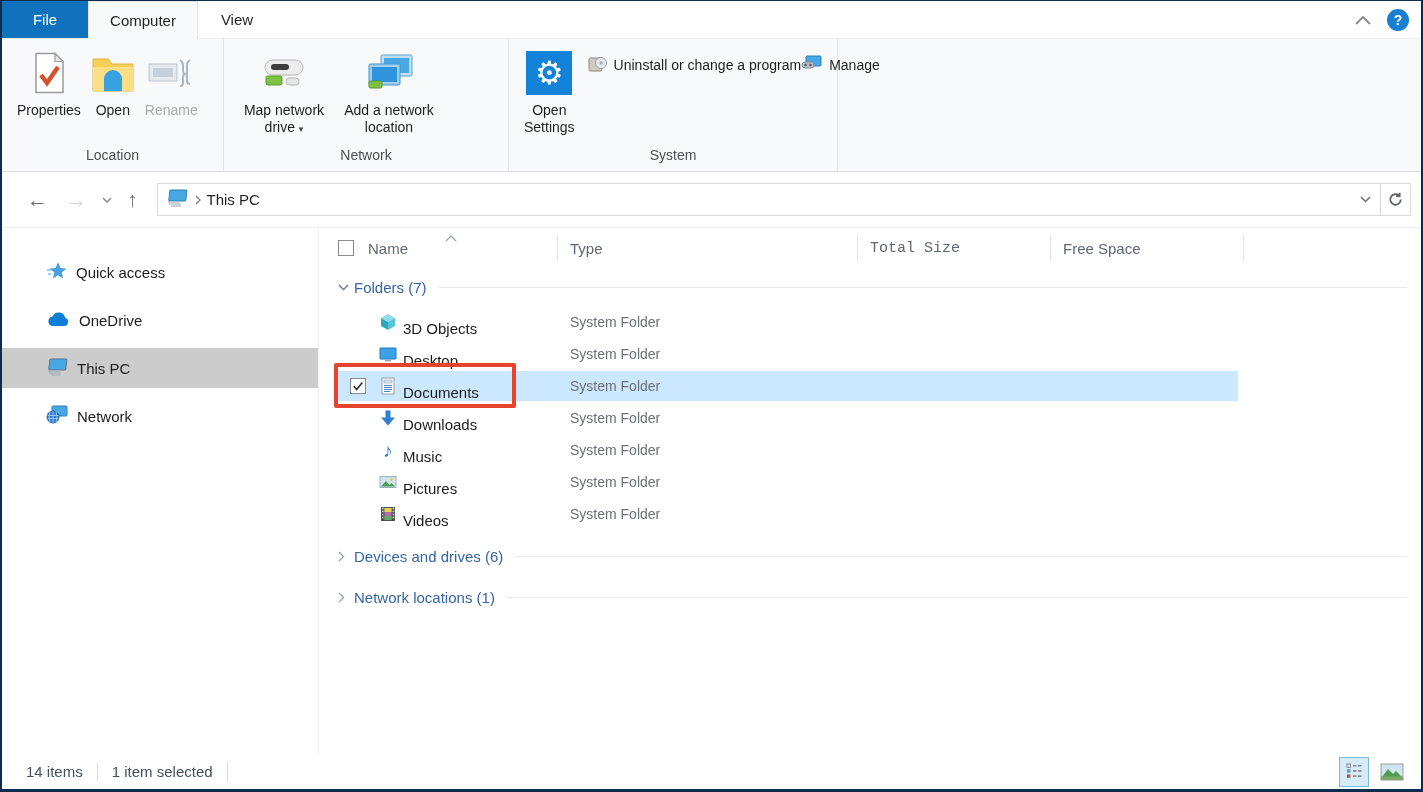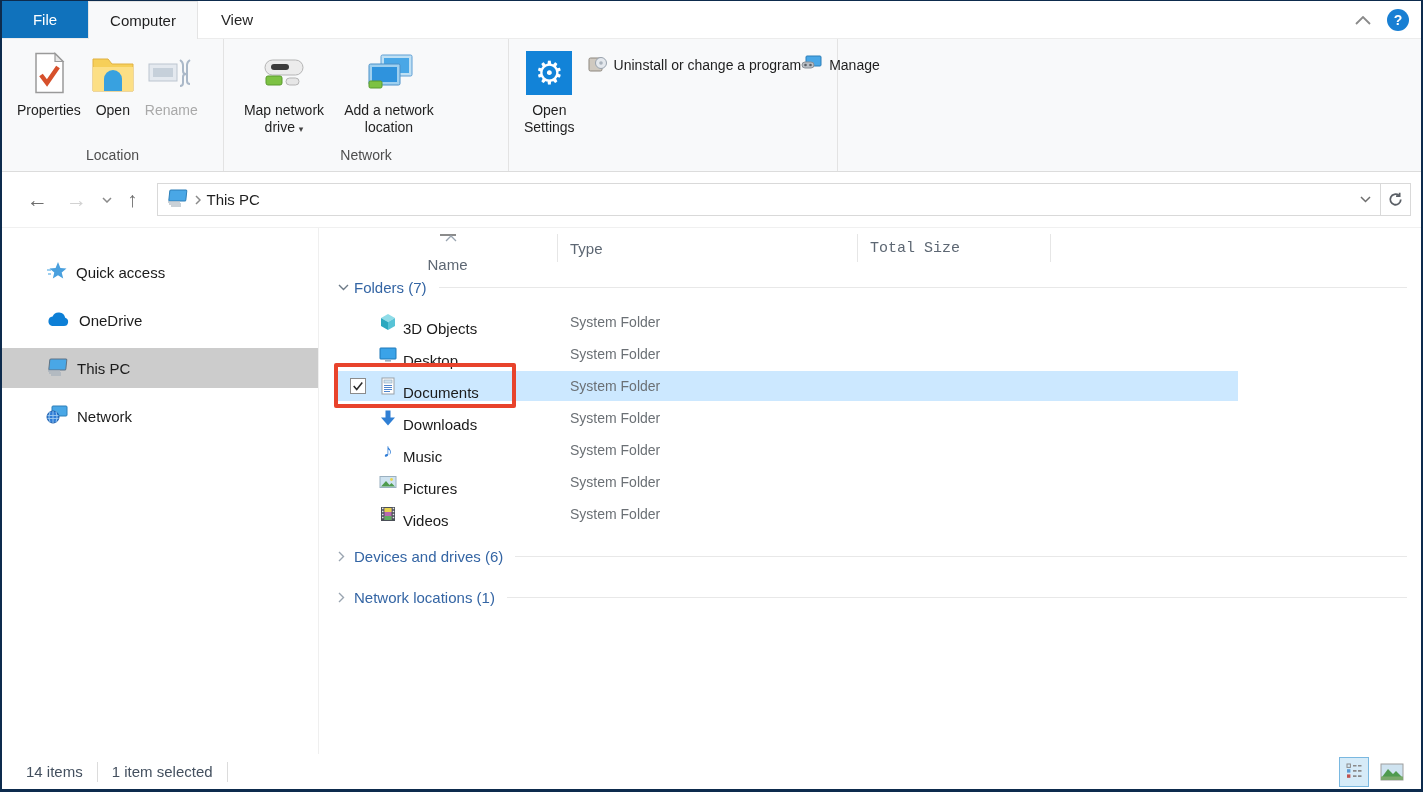--- a/index.html
+++ b/index.html
@@ -52,21 +52,21 @@
   .search-box input::placeholder { color: #8f8f8f; }
 
   
   .main { flex: 1; display: flex; min-height: 0; }
   .sidebar { flex: 0 0 317px; border-right: 1px solid #efefef; padding-top: 24px; }
   .side-item { height: 40px; display: flex; align-items: center; padding-left: 44px; gap: 9px; font-size: 15px; color: #1b1b1b; margin-bottom: 8px; }
   .side-item.selected { background: #cccccc; }
   .content { flex: 1; display: flex; flex-direction: column; position: relative; }
   .col-headers { flex: 0 0 40px; display: flex; align-items: center; font-size: 15px; color: #5d6773; position: relative; }
   .col { height: 28px; display: flex; align-items: center; border-right: 1px solid #e6e6e6; }
-  .col-name { width: 239px; padding-left: 19px; gap: 20px; flex-direction: column; }
+  .col-name { width: 239px; padding-left: 19px; gap: 14px; }
   .col-type { width: 300px; padding-left: 12px; }
   .col-size { width: 193px; padding-left: 12px; font-family: Liberation Mono, monospace; }
   .col-free { width: 193px; padding-left: 12px; }
   .sort-caret { position: absolute; top: 0px; left: 126px; }
   .checkbox { width: 16px; height: 16px; border: 1px solid #8b8b8b; background: #fff; display: flex; align-items: center; justify-content: center; }
 
   .group-row { height: 38px; display: flex; align-items: center; padding-left: 19px; }
   .group-row .gchev { width: 14px; display: flex; }
   .group-title { font-size: 15px; color: #3465a4; margin-left: 2px; white-space: nowrap; }
   .group-rule { flex: 1; height: 1px; background: #e8e8e8; margin: 0 14px 0 12px; }
@@ -202,20 +202,21 @@
                 <rect x="5" y="2" width="15" height="10" rx="1" fill="#49a7e6" stroke="#2d7fb8"></rect>
                 <rect x="1" y="8" width="12" height="6" rx="3" fill="#b8bec5" stroke="#8a9096"></rect>
                 <circle cx="4.5" cy="11" r="1.3" fill="#5a6066"></circle>
                 <circle cx="9.5" cy="11" r="1.3" fill="#5a6066"></circle>
               </svg>
             </span>
             <span>Manage</span>
           </div>
         </div>
       </div>
+      <div class="group-label">System</div>
     </div>
 
     <div style="flex:1"></div>
   </div>
 
   <div class="addressrow">
     <span class="nav-btn">←</span>
     <span class="nav-btn disabled">→</span>
     <span class="nav-chev">
       <svg width="10" height="6" viewBox="0 0 10 6">
@@ -303,20 +304,23 @@
         </span>
         <div class="col col-name">
           <span class="checkbox"></span>
           <span>Name</span>
         </div>
         <div class="col col-type">
             <span>Type</span>
           </div>
         <div class="col col-size">
             <span>Total Size</span>
+          </div>
+        <div class="col col-free">
+            <span>Free Space</span>
           </div>
       </div>
 
       <div class="group-row">
         <span class="gchev">
           <svg width="11" height="7" viewBox="0 0 11 7">
               <polyline points="1,1 5.5,5.5 10,1" fill="none" stroke="#6d7a87" stroke-width="1.4"></polyline>
             </svg>
         </span>
         <span class="group-title"><span>Folders</span>&nbsp;<span>(7)</span></span>

